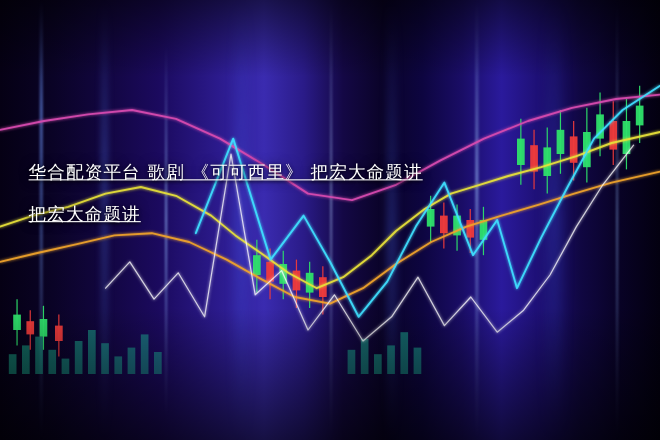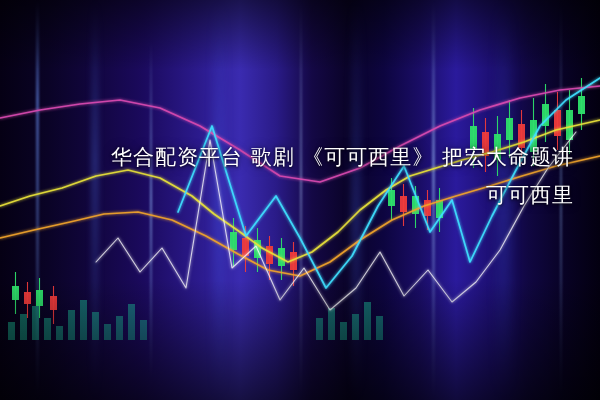--- a/index.html
+++ b/index.html
@@ -51,29 +51,30 @@
   .haze{position:absolute;left:0;right:0;pointer-events:none;}
   .h1{top:0;height:70px;background:linear-gradient(180deg,rgba(0,0,0,.55),rgba(0,0,0,0));}
   .h2{bottom:0;height:120px;background:linear-gradient(0deg,rgba(0,0,0,.62),rgba(0,0,0,0));}
 
   
   svg.chart{position:absolute;inset:0;width:600px;height:400px;}
 
   
   .headline{
     position:absolute;left:0;right:0;top:138px;
-    text-align:right;
+    text-align:left;
     color:#ffffff;
-    font-size:21px;
+    font-size:16px;
     line-height:38px;
     letter-spacing:1px;
     font-weight:400;
     text-shadow:0 1px 3px rgba(0,0,0,.85), 0 0 10px rgba(0,0,0,.6);
     padding:0 26px;
     box-sizing:border-box;
+    text-decoration:underline;
   }
   .headline .line{display:block;}
 </style>
 </head>
 <body>
 
 <div id="stage">
 
   <div class="bg-base"></div>
 
@@ -176,16 +177,16 @@
         <polyline points="178,212 212,126 246,236 276,196 300,238 326,288 352,256 378,206 404,166 430,232 452,200 470,262 492,216 516,170 540,126 566,100 600,78" fill="none" stroke="#3fe0ff" stroke-width="1.7" stroke-linejoin="round" stroke-linecap="round" opacity="0.92"></polyline>
         <polyline points="96,262 118,238 140,272 162,248 186,288 210,140 232,268 256,246 280,300 304,268 330,310 356,288 380,252 404,296 428,270 452,302 476,282 500,250 524,206 548,168 576,132" fill="none" stroke="#ffffff" stroke-width="1.1" stroke-linejoin="round" stroke-linecap="round" opacity="0.75"></polyline>
       </g>
   </svg>
 
   <div class="haze h1"></div>
   <div class="haze h2"></div>
 
   <div class="headline">
     <span class="line">华合配资平台 歌剧 《可可西里》 把宏大命题讲</span>
-    <span class="line">可可西里</span>
+    <span class="line">把宏大命题讲</span>
   </div>
 
 </div>
 
 </body></html>

